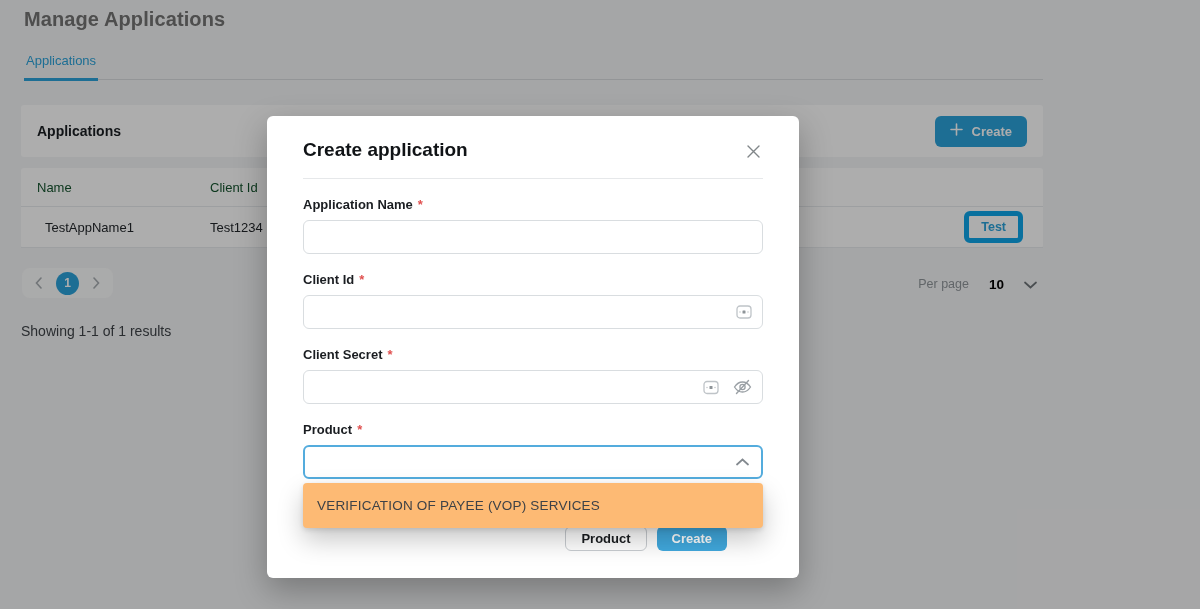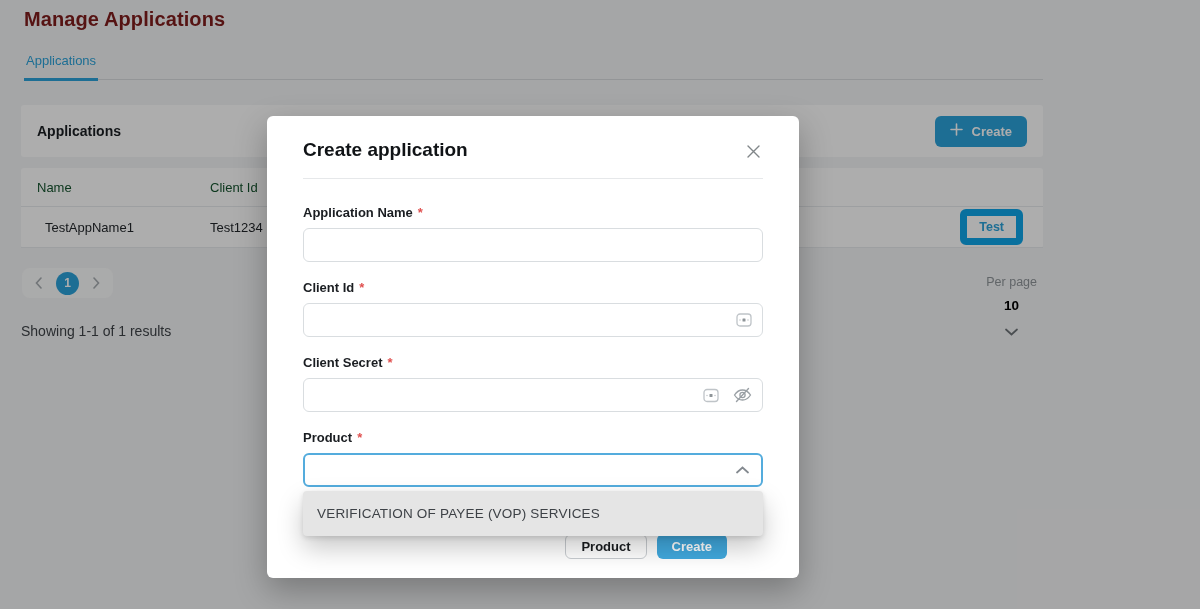--- a/index.html
+++ b/index.html
@@ -4,21 +4,21 @@
 <style>
   html, body { margin:0; padding:0; }
   body {
     width:1200px; height:609px; position:relative; overflow:hidden;
     background:#f4f5f6; color:#1b1f23;
     font-family:"Liberation Sans", sans-serif;
   }
   .page { position:absolute; inset:0; }
 
   .page-title { position:absolute; left:24px; top:8px; margin:0;
-    font-size:20px; font-weight:800; color:#7f1d1d; letter-spacing:.1px; }
+    font-size:20px; font-weight:800; color:#737373; letter-spacing:.1px; }
 
   .tabs { position:absolute; left:24px; top:53px; width:1019px;
     display:flex; border-bottom:1px solid #d9dcdf; }
   .tab { font-size:13px; color:var(--primary); padding:0 2px 10px;
     border-bottom:3px solid var(--primary); margin-bottom:-2px; cursor:pointer; }
 
   .card { position:absolute; background:#fff; border-radius:3px; box-sizing:border-box; }
 
   .panel-card { left:21px; top:105px; width:1022px; height:52px;
     display:flex; align-items:center; padding:0 16px; }
@@ -29,71 +29,71 @@
     font-family:inherit; cursor:pointer; }
 
   .table-card { left:21px; top:168px; width:1022px; }
   .thead { display:flex; align-items:center; height:38px;
     border-bottom:1px solid #e8eaed; font-weight:400; font-size:13px; color:#14532d; }
   .th-name { width:173px; padding-left:16px; }
   .trow { display:flex; align-items:center; height:40px;
     border-bottom:1px solid #e8eaed; font-size:13px; color:#23272b; }
   .td-name { width:165px; padding-left:24px; }
   .chip { margin-left:auto; margin-right:20px; background:#fff;
-    border:7px solid #0ea5e9; color:var(--primary); font-weight:700;
+    border:5px solid #0ea5e9; color:var(--primary); font-weight:700;
     font-size:12.5px; border-radius:6px; padding:4px 12px;
     font-family:inherit; cursor:pointer; }
 
   .pagination { position:absolute; left:22px; top:268px; height:30px;
     display:flex; align-items:center; gap:13px; background:#fbfcfc;
     border-radius:8px; padding:0 13px; }
   .pg-arrow { background:none; border:none; padding:0; line-height:0; cursor:pointer; }
   .pg-current { width:23px; height:23px; border-radius:50%; background:var(--primary);
     color:#fff; font-size:12px; font-weight:700; display:flex;
     align-items:center; justify-content:center; cursor:pointer; }
 
   .showing { position:absolute; left:21px; top:323px; font-size:14px; color:#3e4348; }
 
   .perpage { position:absolute; top:275px; right:163px;
-    display:flex; align-items:center; gap:9px; cursor:pointer;flex-direction:column; }
+    display:flex; align-items:center; gap:20px; cursor:pointer; }
   .pp-label { font-size:12.5px; color:#8f959a; }
   .pp-value { font-size:13.5px; font-weight:700; color:#000000; }
 
   .overlay { position:absolute; inset:0; background:rgba(0,0,0,.32); z-index:10; }
 
   .modal { position:absolute; left:267px; top:116px; width:532px; height:462px;
     background:#fff; border-radius:6px; z-index:20; box-sizing:border-box;
     box-shadow:0 12px 32px rgba(0,0,0,.28); }
   .m-header { display:flex; align-items:flex-end; padding:22px 36px 0; }
   .m-title { margin:0; font-size:19px; font-weight:800; color:#101316; line-height:23px; }
   .m-close { margin-left:auto; margin-top:4px; background:none; border:none;
     padding:2px; cursor:pointer; line-height:0; }
   .m-divider { height:1px; background:#e6e8ea; margin:17px 36px 0; }
   .m-body { padding:0 36px; position:relative; }
 
   .fgroup { margin-top:18px; }
-  .fgroup.first { margin-top:26px; }
+  .fgroup.first { margin-top:18px; }
   .flabel { display:flex; gap:5px; font-size:13px; font-weight:700;
     color:#1a1d21; line-height:15px; }
   .req { color:#e0504f; }
   .input-wrap { position:relative; margin-top:8px; }
   .tinput { width:100%; height:34px; box-sizing:border-box;
     border:1px solid #d9dde0; border-radius:6px; padding:0 60px 0 11px;
     font-size:13px; font-family:inherit; color:#23272b; outline:none; background:#fff; }
   .in-icons { position:absolute; right:11px; top:50%; transform:translateY(-50%);
     display:flex; gap:14px; align-items:center; }
   .icon-btn { background:none; border:none; padding:0; line-height:0; cursor:pointer; }
 
   .select-wrap { position:relative; margin-top:8px; }
   .select { height:34px; box-sizing:border-box; border:2px solid #54acdd;
     border-radius:6px; display:flex; align-items:center; padding:0 12px;
     cursor:pointer; background:#fff; font-size:13px; color:#23272b; }
   .select .chev { margin-left:auto; line-height:0; }
   .dd-panel { position:absolute; left:0; right:0; top:calc(100% + 4px);
-    background:#e5e5e5; border-radius:4px; z-index:40;
+    background:#fdba74; border-radius:4px; z-index:40;
     box-shadow:0 2px 5px rgba(0,0,0,.12), 0 12px 26px rgba(0,0,0,.22); }
   .dd-option { padding:15px 14px; font-size:13.5px; color:#3e4247;
     letter-spacing:.2px; cursor:pointer; }
 
   .m-footer { display:flex; justify-content:flex-end; gap:10px; margin:47px 36px 0; }
   .btn-cancel { height:25px; padding:0 15px; border:1px solid #c9cdd1;
     border-radius:6px; background:#fff; font-size:13px; font-weight:700;
     color:#1a1d20; font-family:inherit; cursor:pointer; }
   .btn-create { height:25px; padding:0 15px; border:none; border-radius:6px;
     background:var(--modal_create); font-size:13px; font-weight:700; color:#fff;

